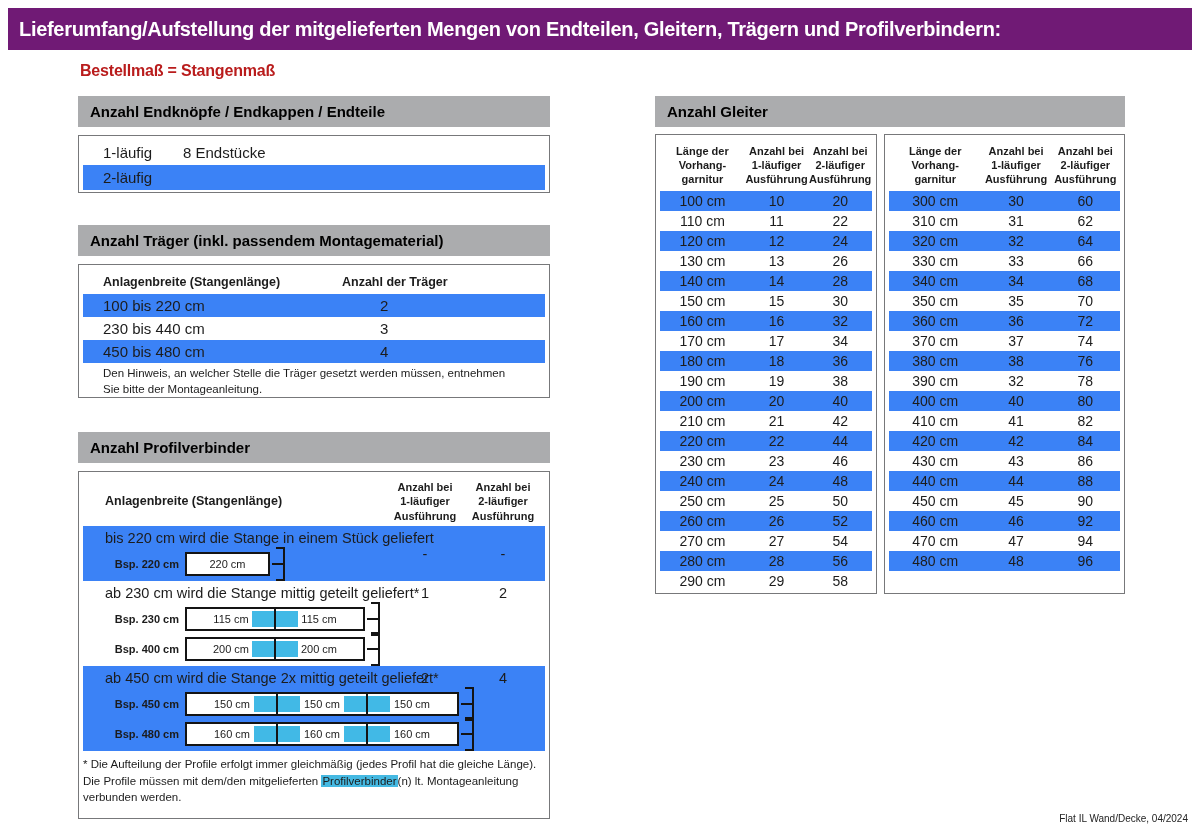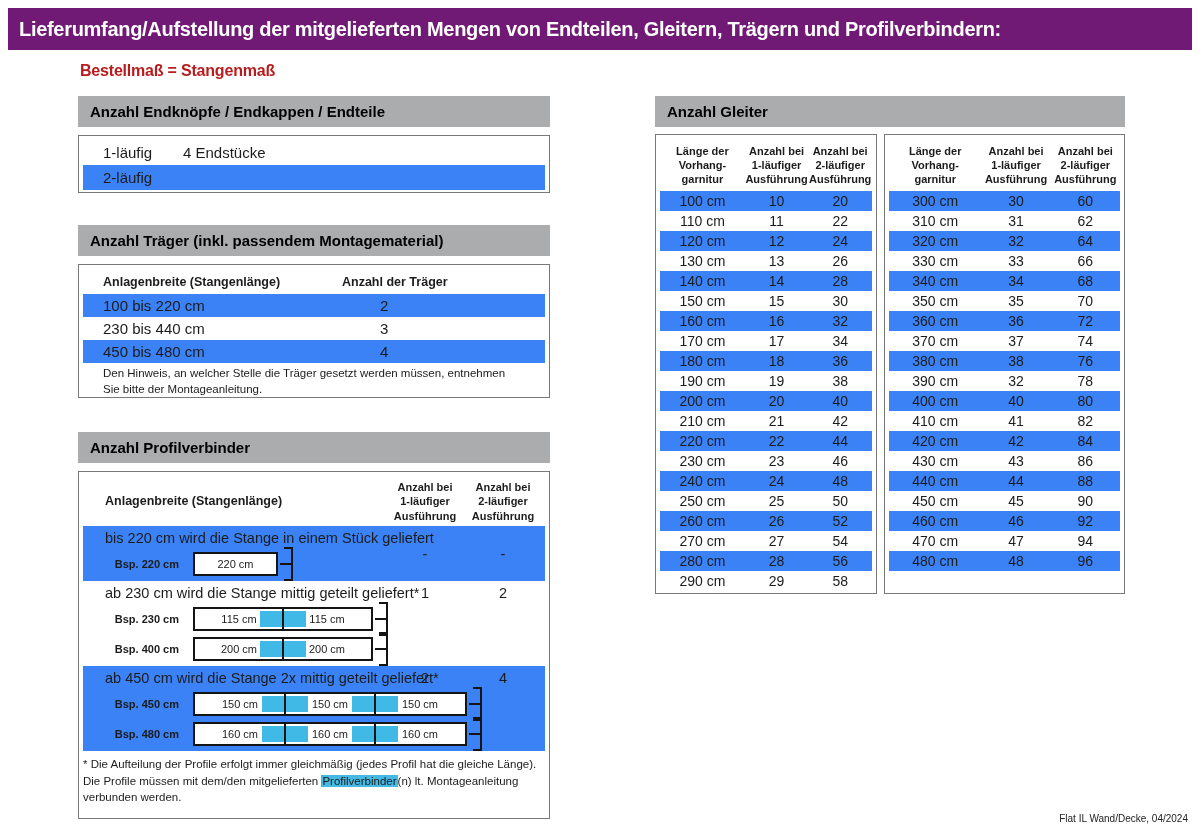--- a/index.html
+++ b/index.html
@@ -54,21 +54,21 @@
              font-weight:bold;font-size:12.5px}
   .prof-vcol{position:absolute;width:70px;text-align:center;font-weight:bold;font-size:11px;
              line-height:1.3;white-space:pre-line;top:50%;transform:translateY(-50%)}
   .vc1{left:307px}.vc2{left:385px}
   .prow{position:relative;padding:2px 0}
   .pline{font-size:14.5px;line-height:21px;padding-left:22px}
   .pval{position:absolute;width:70px;text-align:center;font-size:14.5px;top:4px}
   .pval.mid{top:20px}
   .pv1{left:307px}.pv2{left:385px}
   .exline{display:flex;align-items:center;height:30px}
-  .ex-label{width:96px;text-align:right;margin-right:14px;font-weight:bold;font-size:11px;flex-shrink:0}
+  .ex-label{width:96px;text-align:right;margin-right:6px;font-weight:bold;font-size:11px;flex-shrink:0}
   .rodbar{position:relative;height:24px;border:2px solid #141414;background:#fff;display:flex;flex-shrink:0}
   .seg{flex:1;text-align:center;font-size:11px;line-height:20px;color:#1c1c1c}
   .connector{position:absolute;top:2px;bottom:2px;width:46px;background:#41b9e6}
   .divline{position:absolute;top:0;bottom:0;width:2px;background:#141414}
   .bracket{margin-left:2px;flex-shrink:0}
   .pfoot{font-size:11.5px;line-height:1.45;padding:5px 8px 8px 0;background:#fff}
   .hl{background:#45b9e2;padding:0 1px}
 
   
   #gbox1{left:655px;top:134px;width:222px;height:460px}
@@ -92,21 +92,21 @@
   </div>
 
   <div id="rednote" class="abs">Bestellmaß = Stangenmaß</div>
 
   <div id="sec1bar" class="secbar">
     <b>Anzahl Endknöpfe / Endkappen / Endteile</b>
   </div>
   <div id="box1" class="box abs">
       <div class="srow">
         <div class="sc0">1-läufig</div>
-        <div class="sc1">4 Endstücke</div>
+        <div class="sc1">8 Endstücke</div>
       </div>
       <div class="srow shade">
         <div class="sc0">2-läufig</div>
       </div>
     </div>
 
   <div id="sec2bar" class="secbar">
     <b>Anzahl Träger</b><span class="rest"> (inkl. passendem Montagematerial)</span>
   </div>
   <div id="box2" class="box abs">

